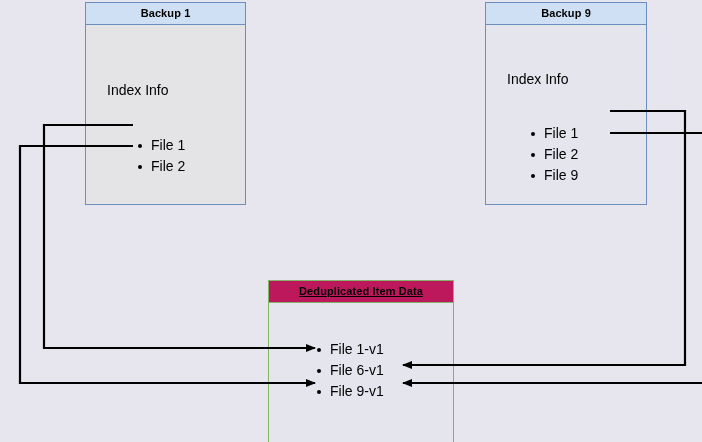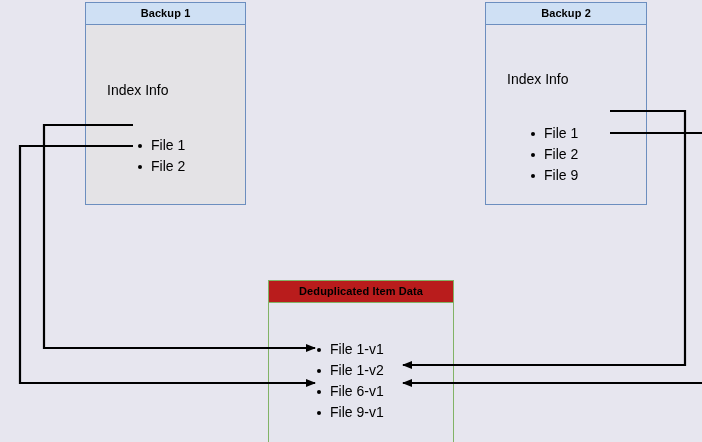--- a/index.html
+++ b/index.html
@@ -62,22 +62,23 @@
   .box.blue.b1 { background: #e4e3e6; }
   .box.blue.b1 .box-body { background: #e4e3e6; }
   .box.blue.b2 .box-body { background: #e5e5ee; }
 
   
   .box.green {
     border: 1.5px solid #82b366;
     background: #e5e5ee;
   }
   .box.green .box-header {
-    background: #b91c1c;
+    background: #be185d;
     border-bottom: 1.5px solid #82b366;
+    text-decoration: underline;
   }
 
   .index-label {
     position: absolute;
     font-size: 14px;
     color: #000;
     white-space: nowrap;
   }
 
   ul.filelist {
@@ -132,36 +133,35 @@
     <div class="box-body" style="height:179px;">
       <div class="index-label" style="left:21px; top:57px;">Index Info</div>
       <ul class="filelist" style="left:50px; top:110px;">
         <li>File 1</li>
         <li>File 2</li>
       </ul>
     </div>
   </div>
 
   <div class="box blue b2" style="left:475px; top:2px; width:162px; height:203px;">
-    <div class="box-header">Backup 2</div>
+    <div class="box-header">Backup 9</div>
     <div class="box-body" style="height:179px;">
       <div class="index-label" style="left:21px; top:46px;">Index Info</div>
       <ul class="filelist" style="left:43px; top:98px;">
         <li>File 1</li>
         <li>File 2</li>
         <li>File 9</li>
       </ul>
     </div>
   </div>
 
   <div class="box green" style="left:258px; top:280px; width:186px; height:164px;">
     <div class="box-header">Deduplicated Item Data</div>
     <div class="box-body" style="height:140px;">
       <ul class="filelist" style="left:46px; top:36px;">
         <li>File 1-v1</li>
-        <li>File 1-v2</li>
         <li>File 6-v1</li>
         <li>File 9-v1</li>
       </ul>
     </div>
   </div>
 
 </div>
 
 </body></html>

